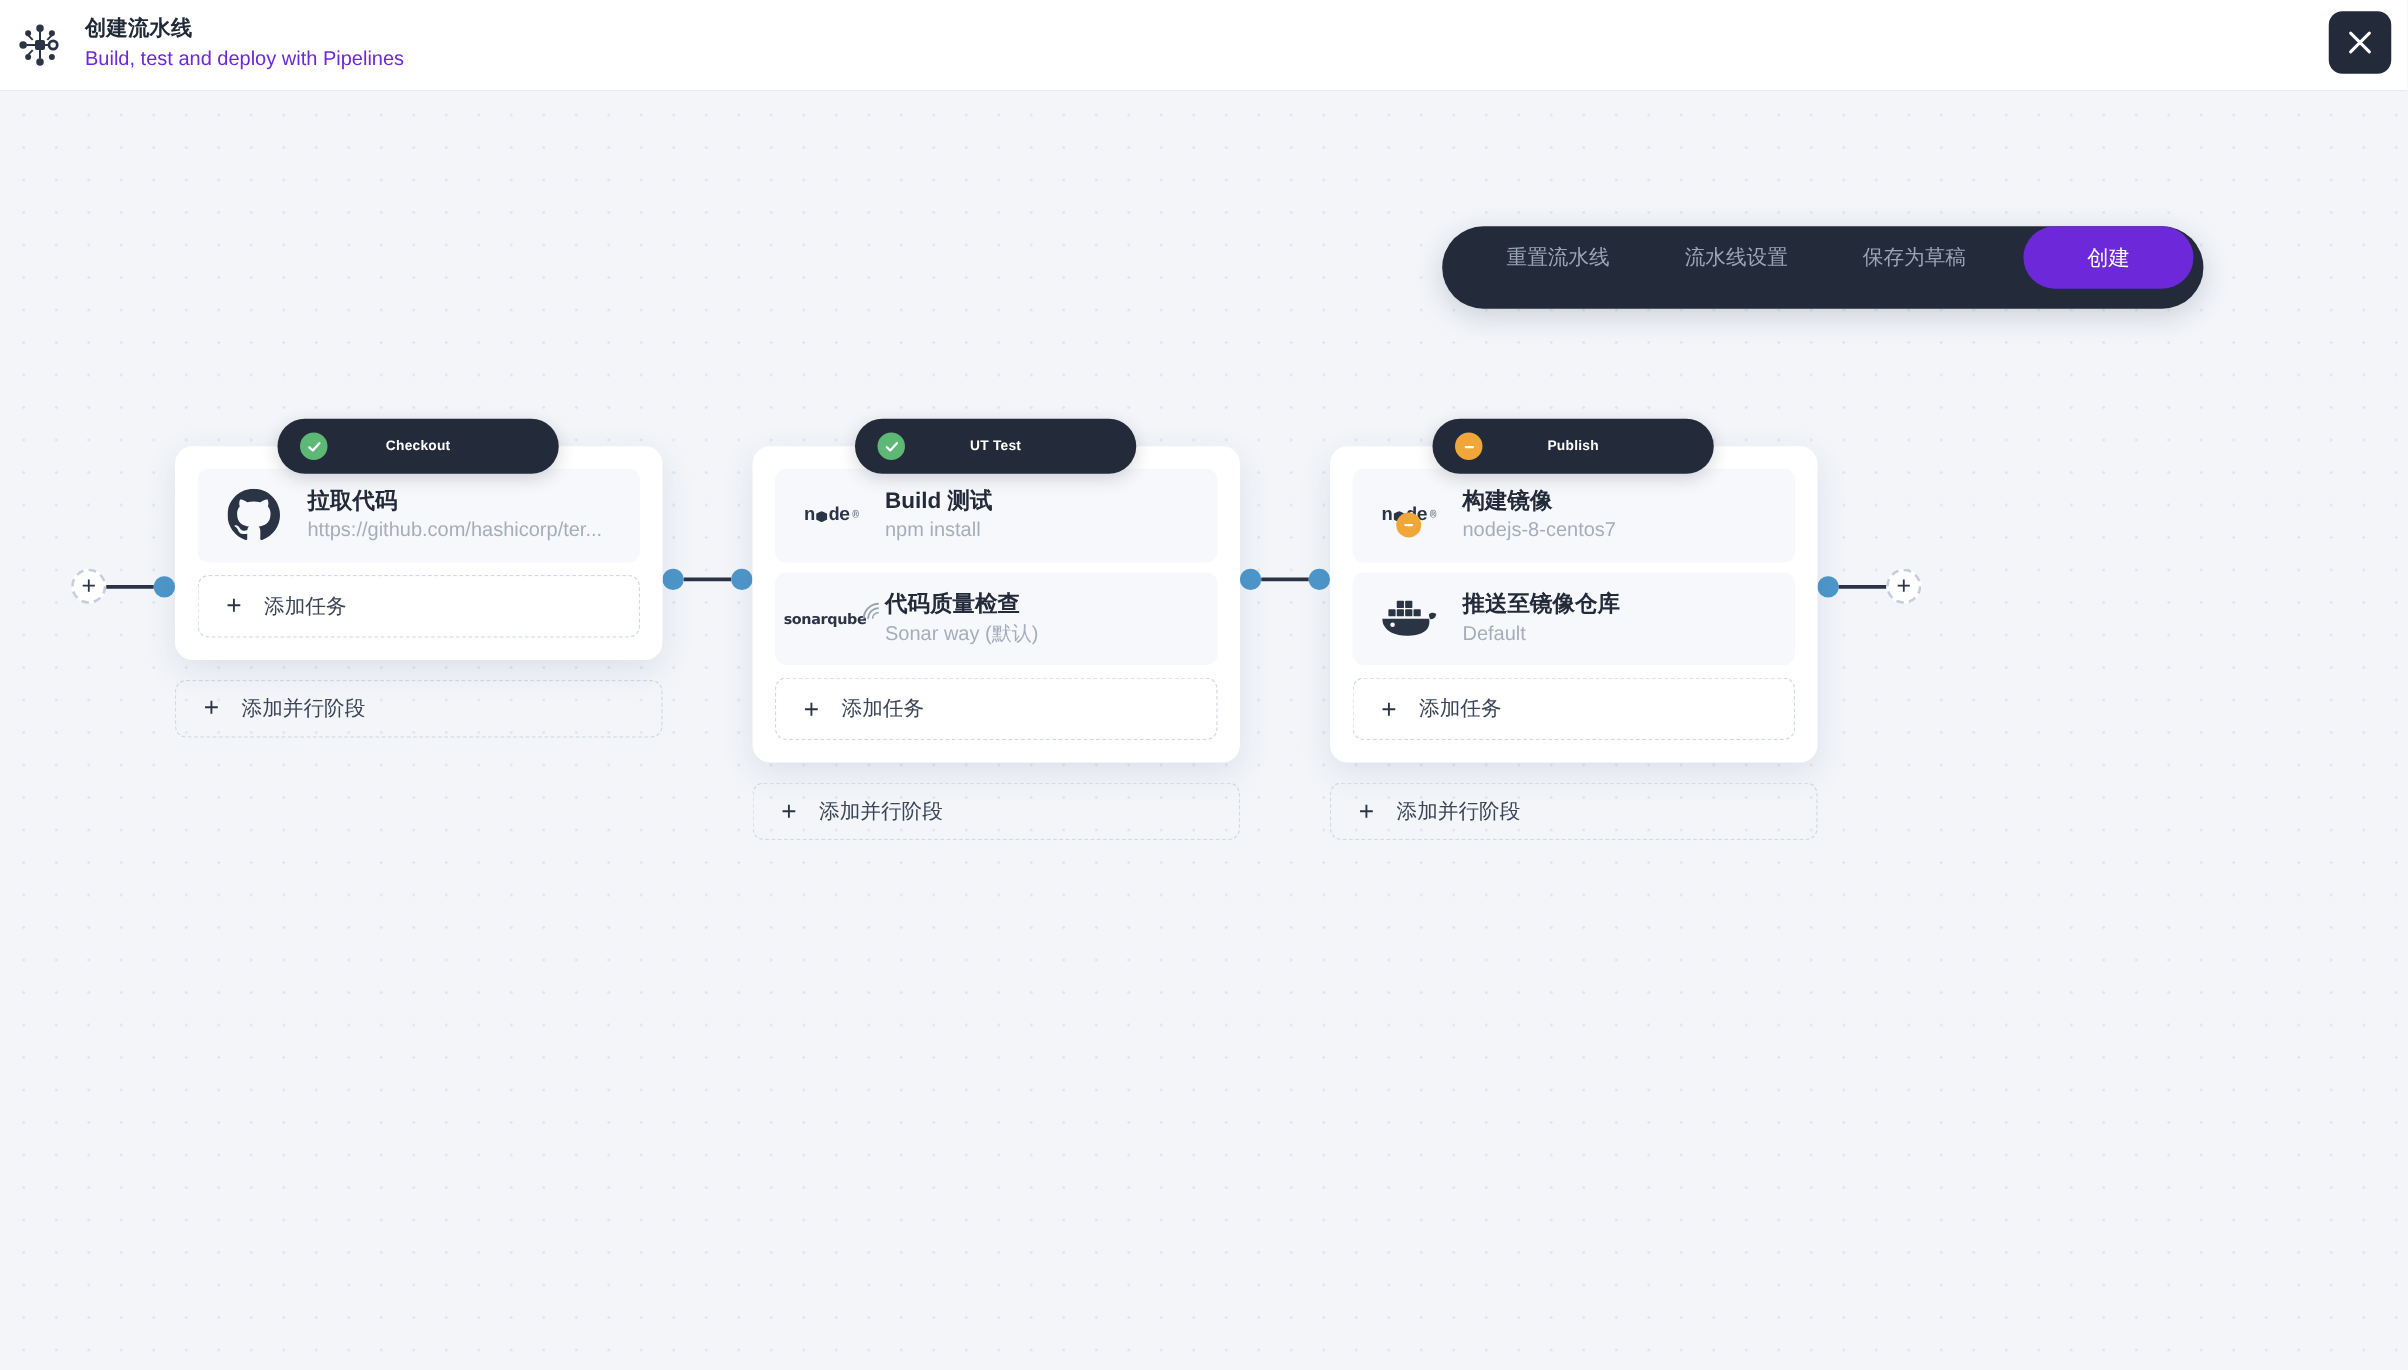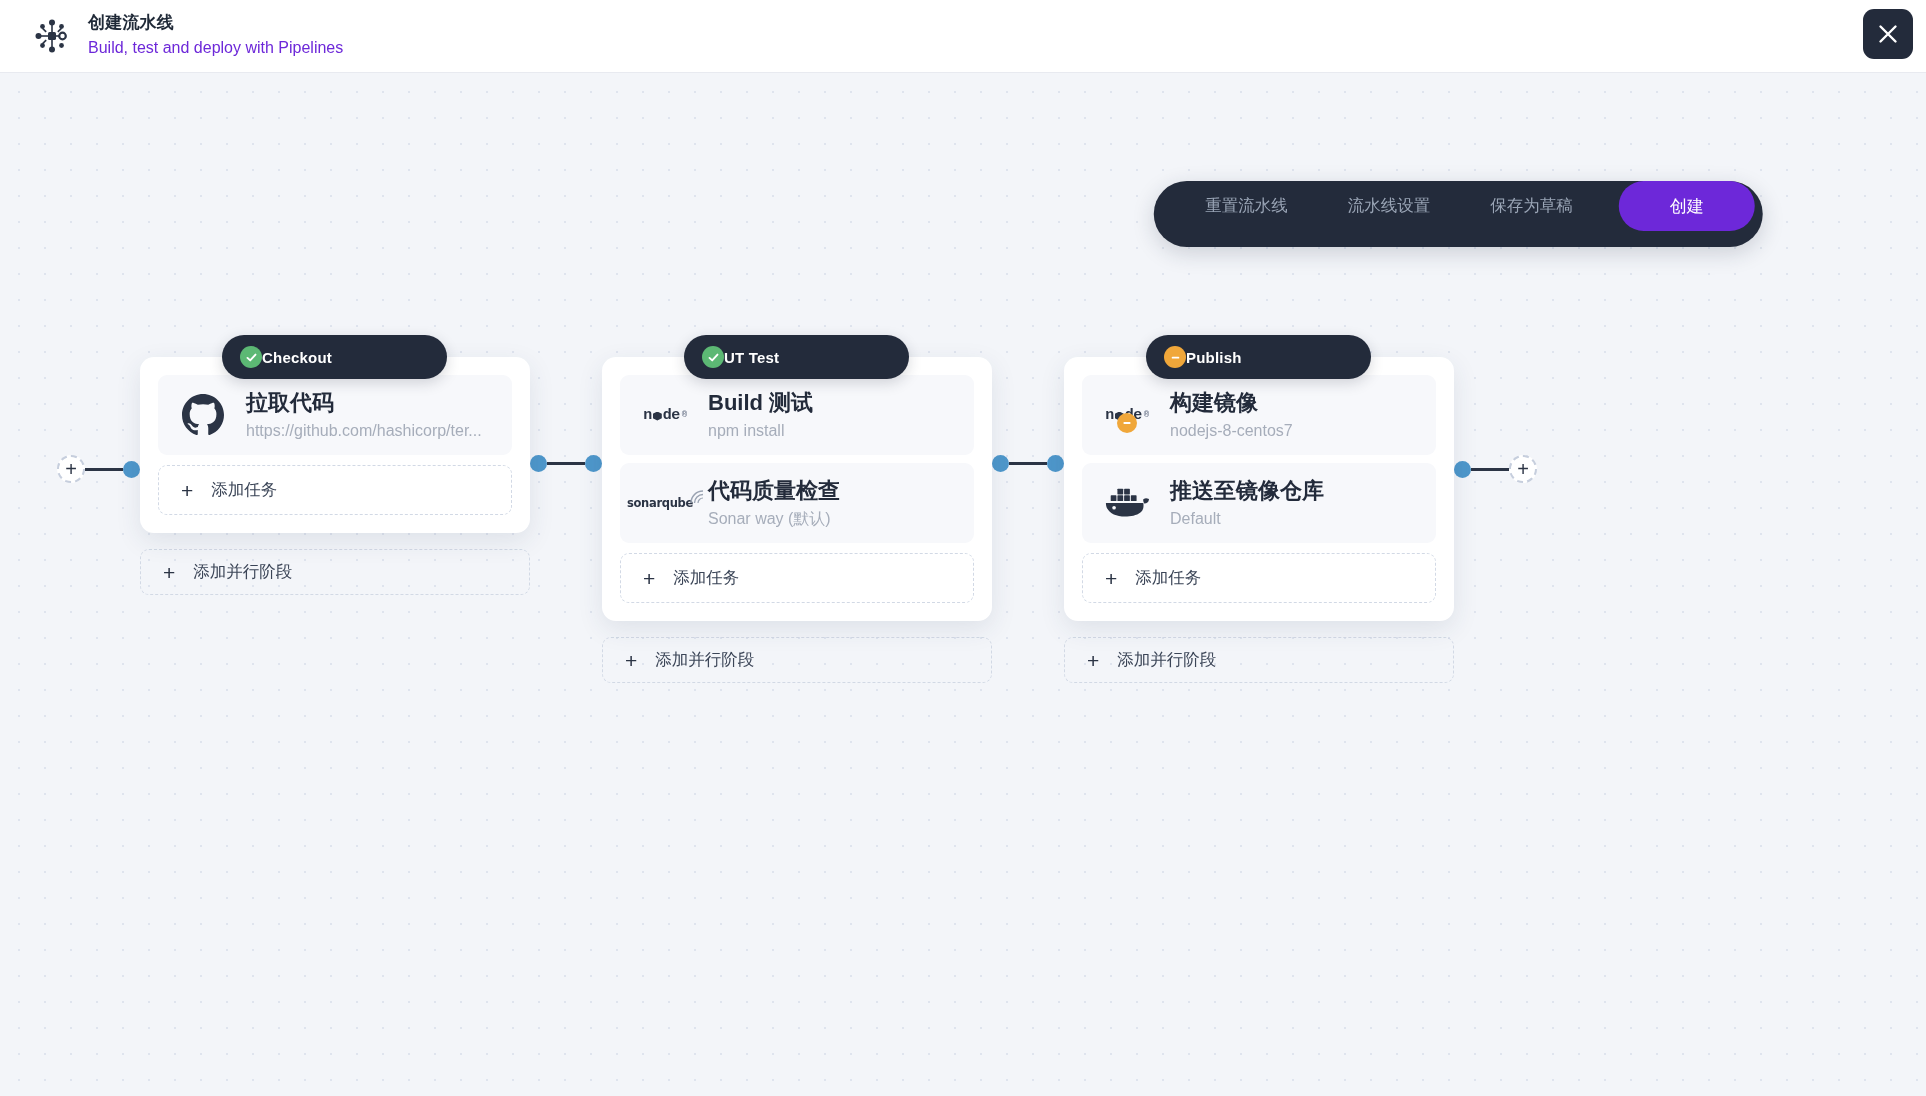--- a/index.html
+++ b/index.html
@@ -13,21 +13,21 @@
   }
 
   
   .app-header {
     position: relative;
     height: 73px;
     background: #ffffff;
     border-bottom: 1px solid #e8eaf0;
     display: flex;
     align-items: center;
-    padding-left: 32px;
+    padding-left: 12px;
     z-index: 20;
   }
   .brand-logo {
     width: 40px; height: 40px;
     flex: 0 0 40px;
     display: flex; align-items: center; justify-content: center;
     margin-right: 16px;
   }
   .header-titles { display: flex; flex-direction: column; justify-content: center; }
   .header-title {
@@ -167,23 +167,23 @@
   .stage-badge {
     width: 22px; height: 22px;
     border-radius: 50%;
     display: flex; align-items: center; justify-content: center;
     flex: 0 0 22px;
   }
   .stage-badge.ok   { background: #5cb874; }
   .stage-badge.warn { background: #f0a73a; }
   .stage-head-title {
     flex: 1;
-    text-align: left;
+    text-align: center;
     color: #ffffff;
-    font-size: 15px;
+    font-size: 11px;
     font-weight: 700;
     padding-right: 22px;
     letter-spacing: .2px;
   }
 
   .stage-card {
     margin-top: 22px;
     background: #ffffff;
     border-radius: 14px;
     padding: 18px 18px 18px;
@@ -212,21 +212,21 @@
     position: absolute;
     bottom: -9px; left: 50%;
     transform: translateX(-50%);
     width: 20px; height: 20px;
     border-radius: 50%;
     background: #f0a73a;
     display: flex; align-items: center; justify-content: center;
   }
   .task-text { display: flex; flex-direction: column; min-width: 0; }
   .task-title {
-    font-size: 22px;
+    font-size: 18px;
     font-weight: 700;
     color: #232b3b;
     line-height: 1.35;
     white-space: nowrap;
   }
   .task-sub {
     font-size: 16px;
     color: #a6adba;
     line-height: 1.4;
     margin-top: 2px;

